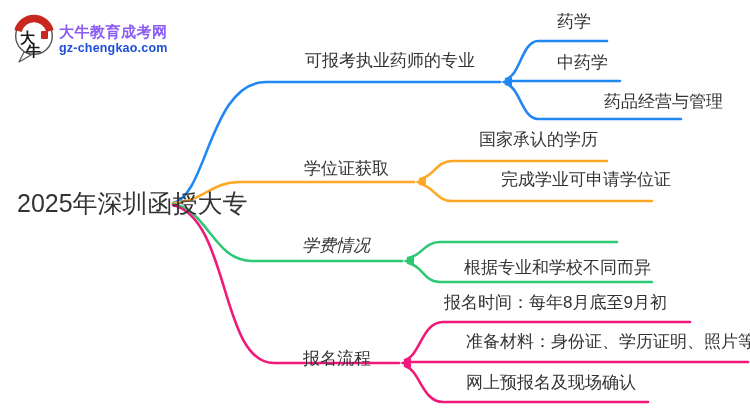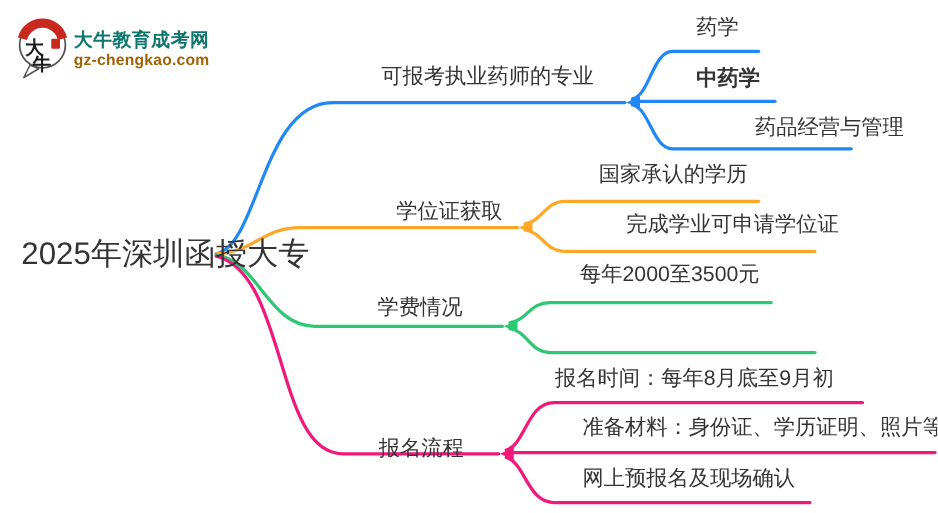--- a/index.html
+++ b/index.html
@@ -66,36 +66,36 @@
 
   <div id="logo">
     <svg id="logo-icon" width="44" height="50" viewBox="0 0 44 50">
       <circle cx="21" cy="23" r="18.3" fill="#ffffff" stroke="#555555" stroke-width="1.4"></circle>
       <path d="M 11 39 L 6 49 L 18 42 Z" fill="#ffffff" stroke="#555555" stroke-width="1.2" stroke-linejoin="round"></path>
       <path d="M 5 18 A 16.5 16.5 0 0 1 37 18" fill="none" stroke-width="7.5" style="stroke: rgb(200, 40, 30);"></path>
       <rect x="28" y="18" width="7" height="8" rx="1" style="fill: rgb(200, 40, 30);"></rect>
       <text x="7" y="30" font-size="15" font-weight="bold" style="fill: rgb(28, 28, 28);">大</text>
       <text x="13" y="43" font-size="15" font-weight="bold" style="fill: rgb(28, 28, 28);">牛</text>
     </svg>
-    <div class="logo-title" style="color: #0f766e;">大牛教育成考网</div>
-    <div class="logo-subtitle" style="color: #a16207;">gz-chengkao.com</div>
+    <div class="logo-title" style="color: #8b5cf6;">大牛教育成考网</div>
+    <div class="logo-subtitle" style="color: #1d4ed8;">gz-chengkao.com</div>
   </div>
 
   <div class="lbl root-lbl" style="left:17px;top:191px;">2025年深圳函授大专</div>
 
   <div class="lbl" style="left:305px;top:52px;text-align:center;">可报考执业药师的专业</div>
   <div class="lbl" style="left:557px;top:13px;">药学</div>
-  <div class="lbl" style="left:557px;top:54px;font-weight:bold;">中药学</div>
+  <div class="lbl" style="left:557px;top:54px;">中药学</div>
   <div class="lbl" style="left:557px;top:93px;margin-left:47px;">药品经营与管理</div>
 
-  <div class="lbl" style="left:317px;top:160px;">学位证获取</div>
+  <div class="lbl" style="left:304px;top:160px;">学位证获取</div>
   <div class="lbl" style="left:479px;top:131px;">国家承认的学历</div>
   <div class="lbl" style="left:481px;top:171px;margin-left:20px;">完成学业可申请学位证</div>
 
-  <div class="lbl" style="left:302px;top:237px;">学费情况</div>
-  <div class="lbl" style="left:464px;top:211px;">每年2000至3500元</div>
+  <div class="lbl" style="left:302px;top:237px;font-style:italic;">学费情况</div>
+  <div class="lbl" style="left:464px;top:259px;">根据专业和学校不同而异</div>
 
   <div class="lbl" style="left:303px;top:350px;">报名流程</div>
   <div class="lbl" style="left:444px;top:294px;">报名时间：每年8月底至9月初</div>
   <div class="lbl" style="left:466px;top:333px;">准备材料：身份证、学历证明、照片等</div>
   <div class="lbl" style="left:466px;top:374px;">网上预报名及现场确认</div>
 
 </div>
 
 </body></html>

